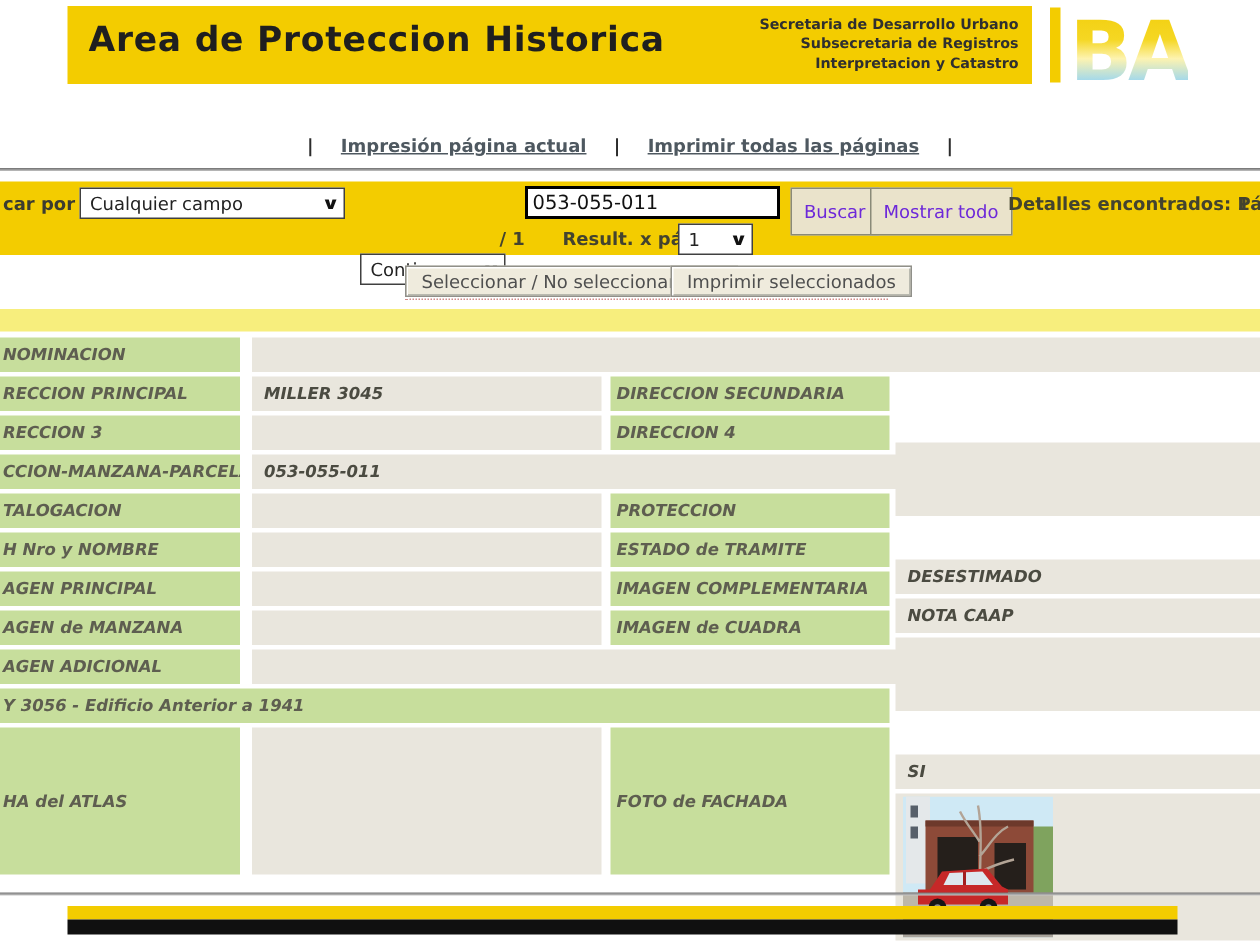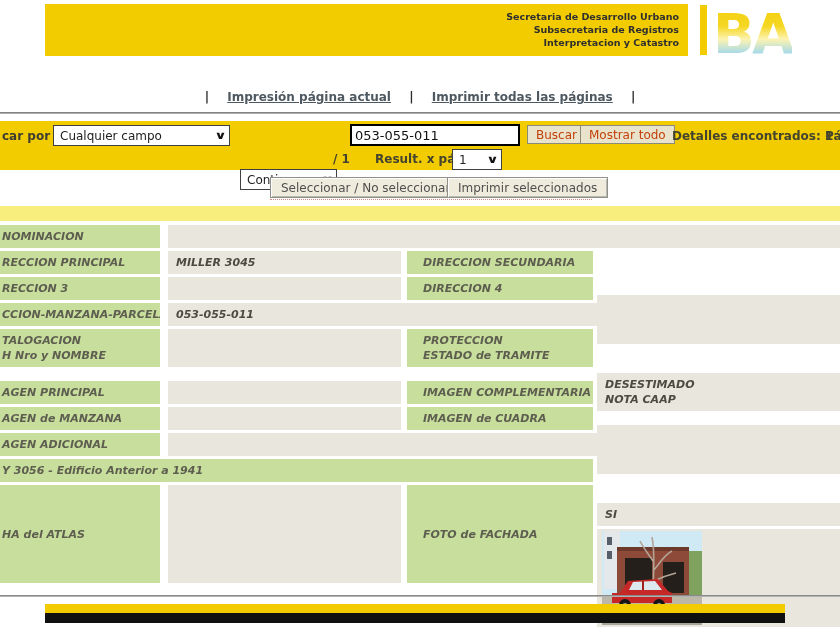--- a/index.html
+++ b/index.html
@@ -22,38 +22,38 @@
   .topline{position:absolute;left:0;top:112px;width:840px;height:2px;background:linear-gradient(180deg,#6e6e6e,#c2c2c2);}
 
   
   .searchband{position:absolute;left:0;top:121px;width:840px;height:49px;background:#f3cc00;}
   .sb-label{position:absolute;font-size:12px;font-weight:bold;color:#3c3c30;white-space:nowrap;}
   .combo{position:absolute;height:21px;background:#fff;border:1px solid #404040;display:flex;align-items:center;
          justify-content:space-between;font-size:12px;color:#222;padding:0 4px 0 6px;box-sizing:border-box;cursor:pointer;}
   .combo .chev{font-size:11px;font-weight:bold;color:#111;transform:scaleX(1.4);}
   .query{position:absolute;left:350px;top:3px;width:160px;height:18px;border:2px solid #000;font-size:13px;
          font-family:"DejaVu Sans",sans-serif;padding:0 3px;color:#111;}
-  .ybtn{position:absolute;height:19px;background:#eae3cb;border:1px solid #8a8a78;font-size:12px;color:#c2410c;
+  .ybtn{position:absolute;height:32px;background:#eae3cb;border:1px solid #8a8a78;font-size:12px;color:#6d28d9;
         padding:0 8px;cursor:pointer;font-family:"DejaVu Sans",sans-serif;}
   .sb-strong{position:absolute;font-size:12px;font-weight:bold;color:#43432f;white-space:nowrap;}
 
   
   .actbtn{position:absolute;height:21px;background:#efebdd;border:1px solid #90908a;
           box-shadow:inset 1px 1px 0 #ffffff,inset -1px -1px 0 #b9b9af;
           font-size:12px;color:#4f4f4f;padding:0 10px;cursor:pointer;font-family:"DejaVu Sans",sans-serif;}
   .dotline{position:absolute;left:270px;top:199px;width:322px;border-top:1px dotted #d08a8a;}
 
   .paleband{position:absolute;left:0;top:206px;width:840px;height:15px;background:#f7ee7d;}
 
   
   .row{position:absolute;left:0;width:840px;height:23px;font-style:italic;}
   .cell{position:absolute;top:0;height:100%;display:flex;align-items:center;box-sizing:border-box;
         font-size:11px;font-weight:bold;white-space:nowrap;overflow:hidden;}
   .lab{background:#c7de9c;color:#5e5e50;padding-left:2px;}
-  .lab3{background:#c7de9c;color:#5e5e50;padding-left:16px;}
+  .lab3{background:#c7de9c;color:#5e5e50;padding-left:4px;}
   .val{background:#e9e6dd;color:#4b4b41;padding-left:8px;}
   .c1{left:0;width:160px;}
   .c2{left:168px;width:233px;}
   .c3{left:407px;width:186px;}
   .c4{left:597px;width:243px;margin-top:44px;}
   .cspan{left:168px;width:672px;}
   .cwide{left:0;width:593px;}
 
   .photo{position:absolute;left:5px;top:2px;width:100px;height:94px;cursor:pointer;}
 
@@ -61,20 +61,21 @@
   .footline{position:absolute;left:0;top:595px;width:840px;height:2px;background:linear-gradient(180deg,#777,#c5c5c5);}
   .stripe-y{position:absolute;left:45px;top:604px;width:740px;height:9px;background:#f3cc00;}
   .stripe-b{position:absolute;left:45px;top:613px;width:740px;height:10px;background:#101010;}
 </style>
 </head>
 <body>
 
 <div id="app">
 
   <div class="banner">
+    <div class="banner-title">Area de Proteccion Historica</div>
     <div class="banner-sub">
       <div>Secretaria de Desarrollo Urbano</div>
       <div>Subsecretaria de Registros</div>
       <div>Interpretacion y Catastro</div>
     </div>
   </div>
   <div class="divider-bar"></div>
   <div class="ba-logo">BA</div>
 
   <div class="printbar">
@@ -147,21 +148,21 @@
       <div class="cell val cspan">053-055-011</div>
     </div>
 
     <div class="row" style="top:329px;">
       <div class="cell lab c1">TALOGACION</div>
       <div class="cell val c2"></div>
       <div class="cell lab3 cell c3">PROTECCION</div>
       <div class="cell val c4">DESESTIMADO</div>
     </div>
 
-    <div class="row" style="top:344px;">
+    <div class="row" style="top:355px;">
       <div class="cell lab c1">H Nro y NOMBRE</div>
       <div class="cell val c2"></div>
       <div class="cell lab3 cell c3">ESTADO de TRAMITE</div>
       <div class="cell val c4">NOTA CAAP</div>
     </div>
 
     <div class="row" style="top:381px;">
       <div class="cell lab c1">AGEN PRINCIPAL</div>
       <div class="cell val c2"></div>
       <div class="cell lab3 cell c3">IMAGEN COMPLEMENTARIA</div>

